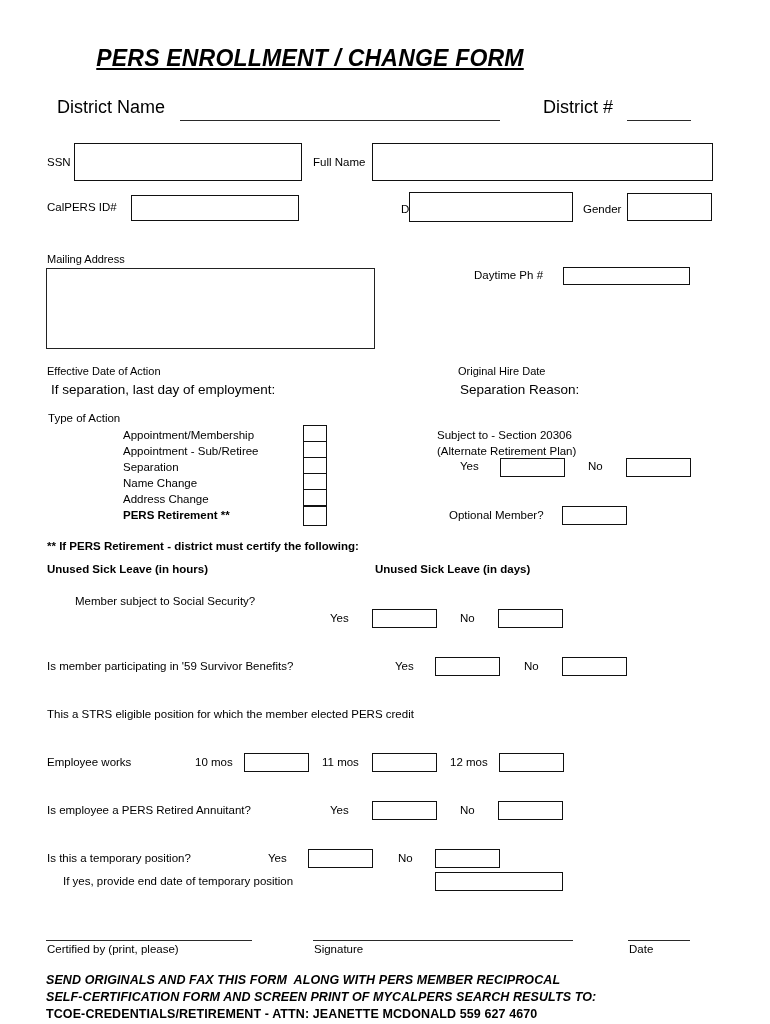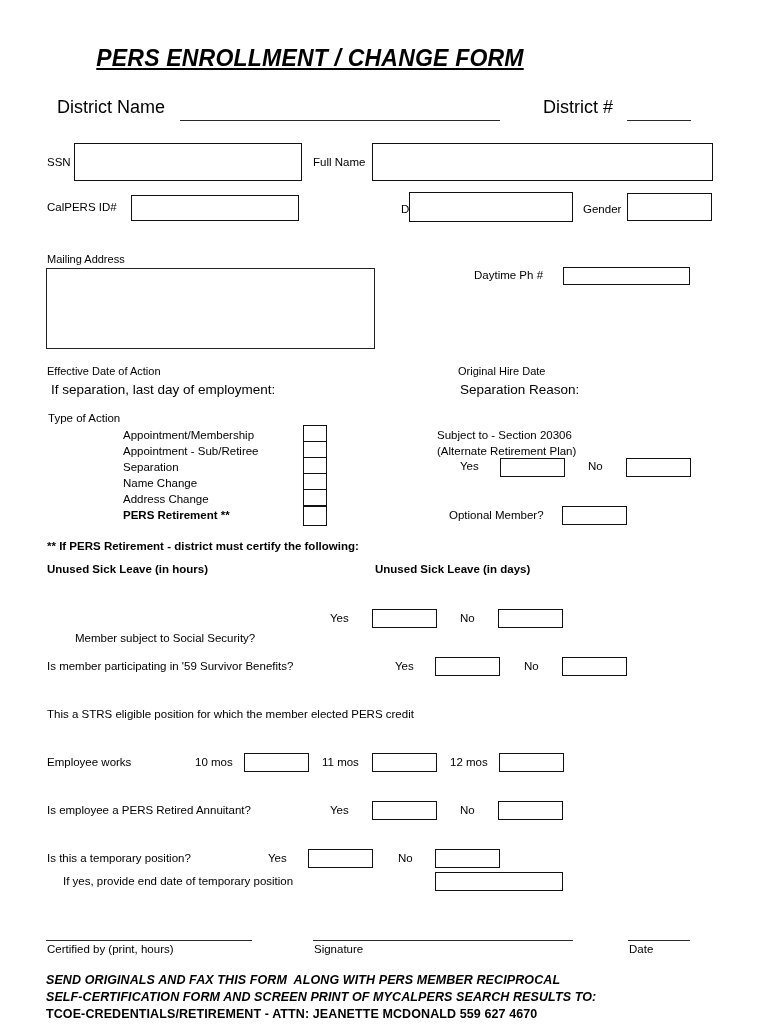--- a/index.html
+++ b/index.html
@@ -145,21 +145,21 @@
 
   <div class="abs txt t-sm" style="left:437px; top:510px;margin-left:12px;">Optional Member?</div>
   <div class="abs box" style="left:562px; top:506px; width:65px; height:19px;"></div>
 
   <div class="abs txt t-sm bold" style="left:47px; top:541px;">** If PERS Retirement - district must certify the following:</div>
 
   <div class="abs txt t-sm bold" style="left:47px; top:564px;">Unused Sick Leave (in hours)</div>
 
   <div class="abs txt t-sm bold" style="left:375px; top:564px;">Unused Sick Leave (in days)</div>
 
-  <div class="abs txt t-sm" style="left:47px; top:633px;padding-left:28px;">Member subject to Social Security?</div>
+  <div class="abs txt t-sm" style="left:47px; top:596px;padding-left:28px;">Member subject to Social Security?</div>
   <div class="abs txt t-sm" style="left:330px; top:613px;">Yes</div>
   <div class="abs box" style="left:372px; top:609px; width:65px; height:19px;"></div>
 
   <div class="abs txt t-sm" style="left:460px; top:613px;">No</div>
   <div class="abs box" style="left:498px; top:609px; width:65px; height:19px;"></div>
 
   <div class="abs txt t-sm" style="left:47px; top:661px;">Is member participating in '59 Survivor Benefits?</div>
   <div class="abs txt t-sm" style="left:395px; top:661px;">Yes</div>
   <div class="abs box" style="left:435px; top:657px; width:65px; height:19px;"></div>
 
@@ -190,21 +190,21 @@
   <div class="abs txt t-sm" style="left:268px; top:853px;">Yes</div>
   <div class="abs box" style="left:308px; top:849px; width:65px; height:19px;"></div>
 
   <div class="abs txt t-sm" style="left:398px; top:853px;">No</div>
   <div class="abs box" style="left:435px; top:849px; width:65px; height:19px;"></div>
 
   <div class="abs txt t-sm" style="left:63px; top:876px;">If yes, provide end date of temporary position</div>
   <div class="abs box" style="left:435px; top:872px; width:128px; height:19px;"></div>
 
   <div class="abs rule-thin" style="left:46px; top:940px; width:206px;"></div>
-  <div class="abs txt t-sm" style="left:47px; top:944px;">Certified by (print, hours)</div>
+  <div class="abs txt t-sm" style="left:47px; top:944px;">Certified by (print, please)</div>
 
   <div class="abs rule-thin" style="left:313px; top:940px; width:260px;"></div>
   <div class="abs txt t-sm" style="left:314px; top:944px;">Signature</div>
 
   <div class="abs rule-thin" style="left:628px; top:940px; width:62px;"></div>
   <div class="abs txt t-sm" style="left:629px; top:944px;text-align:center;">Date</div>
 
   <div class="abs txt t-foot" style="left:46px; top:974px;">SEND ORIGINALS AND FAX THIS FORM  ALONG WITH PERS MEMBER RECIPROCAL</div>
   <div class="abs txt t-foot" style="left:46px; top:991px;">SELF-CERTIFICATION FORM AND SCREEN PRINT OF MYCALPERS SEARCH RESULTS TO:</div>
   <div class="abs txt t-foot-plain" style="left:46px; top:1008px;">TCOE-CREDENTIALS/RETIREMENT - ATTN: JEANETTE MCDONALD 559 627 4670</div>

